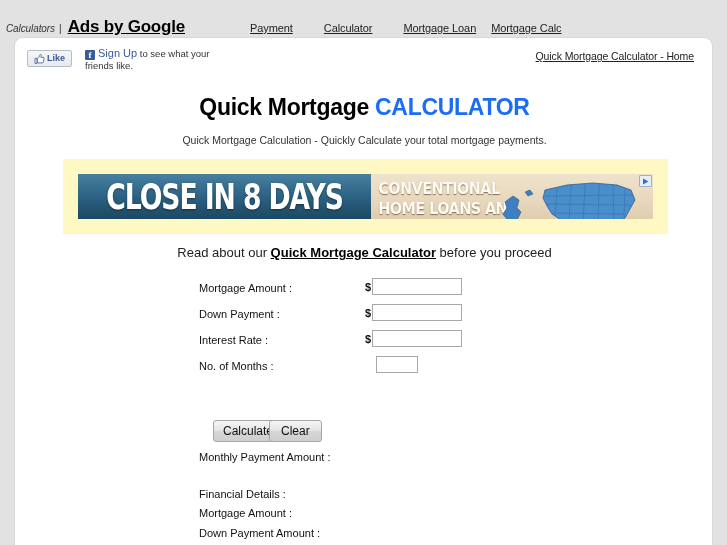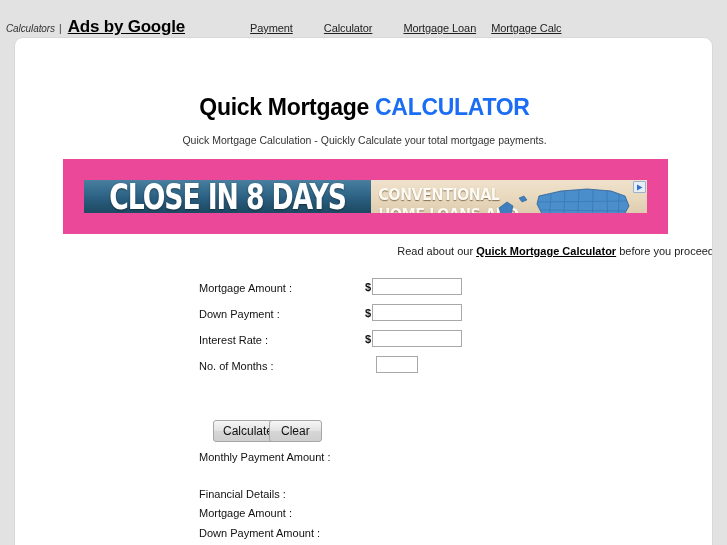--- a/index.html
+++ b/index.html
@@ -163,22 +163,22 @@
     color: #333;
   }
 
   
   #ad-banner {
     position: absolute;
     left: 48px;
     top: 121px;
     width: 605px;
     height: 75px;
-    background: #ec4899;
-    padding: 21px;
+    background: #fef9c3;
+    padding: 15px;
     overflow: hidden;
   }
   #ad-inner {
     position: relative;
     width: 100%; height: 100%;
     display: flex;
     overflow: hidden;
   }
   #ad-left {
     width: 51%;
@@ -242,22 +242,22 @@
     align-items: center;
     justify-content: center;
     cursor: pointer;
   }
 
   
   #read-line {
     position: absolute;
     top: 207px;
     left: 0; width: 699px;
-    text-align: right;
-    font-size: 11px;
+    text-align: center;
+    font-size: 13px;
     color: #222;
   }
   #read-link {
     font-weight: bold;
     text-decoration: underline;
     color: #000;
     cursor: pointer;
   }
 
   
@@ -351,20 +351,35 @@
     <a class="nav-adsbygoogle">Ads by Google</a>
     <a class="nav-link">Payment</a>
     <a class="nav-link">Calculator</a>
     <a class="nav-link tight">Mortgage Loan</a>
     <a class="nav-link">Mortgage Calc</a>
   </div>
 </div>
 
 <div id="page-panel">
 
+  <div id="fb-bar">
+    <div id="fb-like-btn">
+      <span class="thumb-icon">
+        <svg width="11" height="10" viewBox="0 0 11 10">
+          <path d="M1 4.4h2v5H1z" fill="#fff" stroke="#3b5998" stroke-width="0.8"></path>
+          <path d="M3.4 4.6c1-.5 1.8-1.5 2.1-2.6.2-.8.3-1.5 1-1.5.6 0 .9.5.8 1.2-.1.6-.4 1.2-.5 1.6h2.4c.6 0 .9.4.8.9l-.7 4c-.1.4-.4.7-.9.7H3.4z" fill="#fff" stroke="#3b5998" stroke-width="0.8" stroke-linejoin="round"></path>
+        </svg>
+      </span>
+      <span id="fb-like-label">Like</span>
+    </div>
+    <div id="fb-signup-block">
+      <span class="fb-f-icon">f</span><a id="fb-signup-link">Sign Up</a><span id="fb-signup-text"> to see what your friends like.</span>
+    </div>
+    <a id="home-link">Quick Mortgage Calculator - Home</a>
+  </div>
 
   <div id="main-title"><span class="t-black">Quick Mortgage </span><span class="t-blue">CALCULATOR</span></div>
 
   <div id="sub-title">Quick Mortgage Calculation - Quickly Calculate your total mortgage payments.</div>
 
   <div id="ad-banner">
     <div id="ad-inner">
       <div id="ad-left">
         <span id="ad-left-text">CLOSE IN 8 DAYS</span>
       </div>

